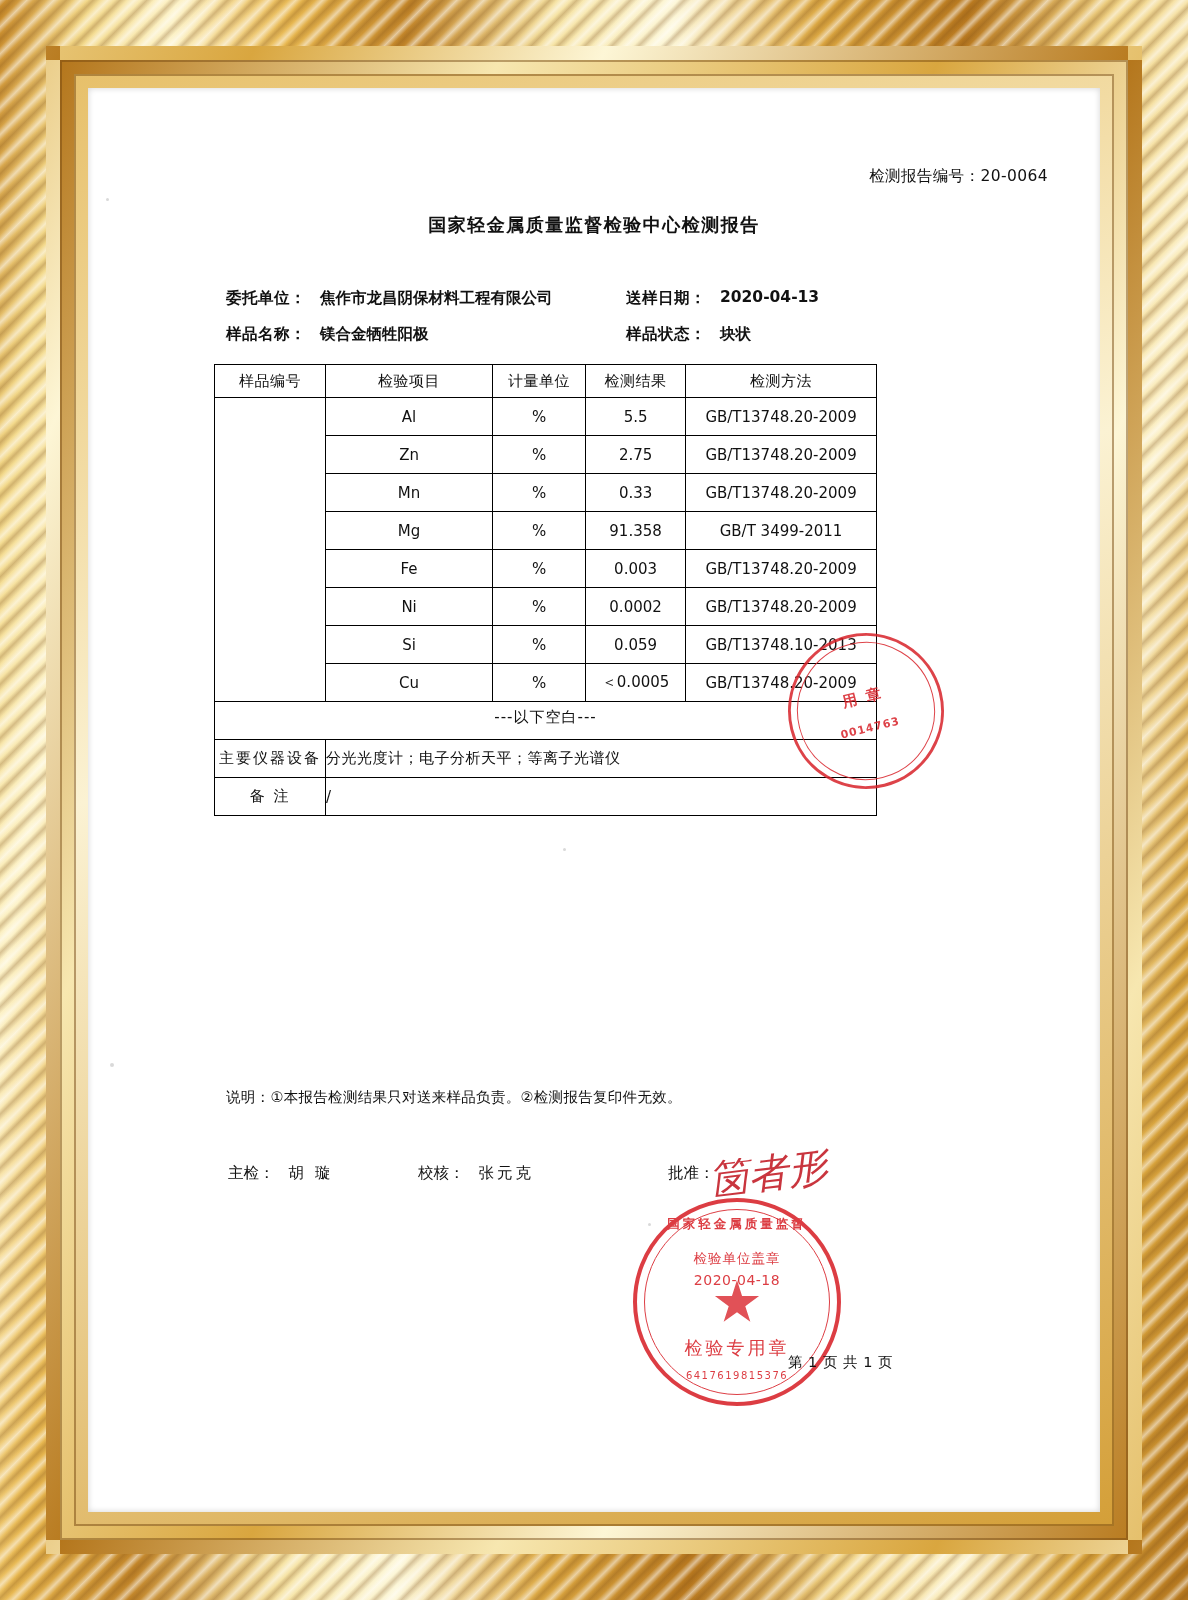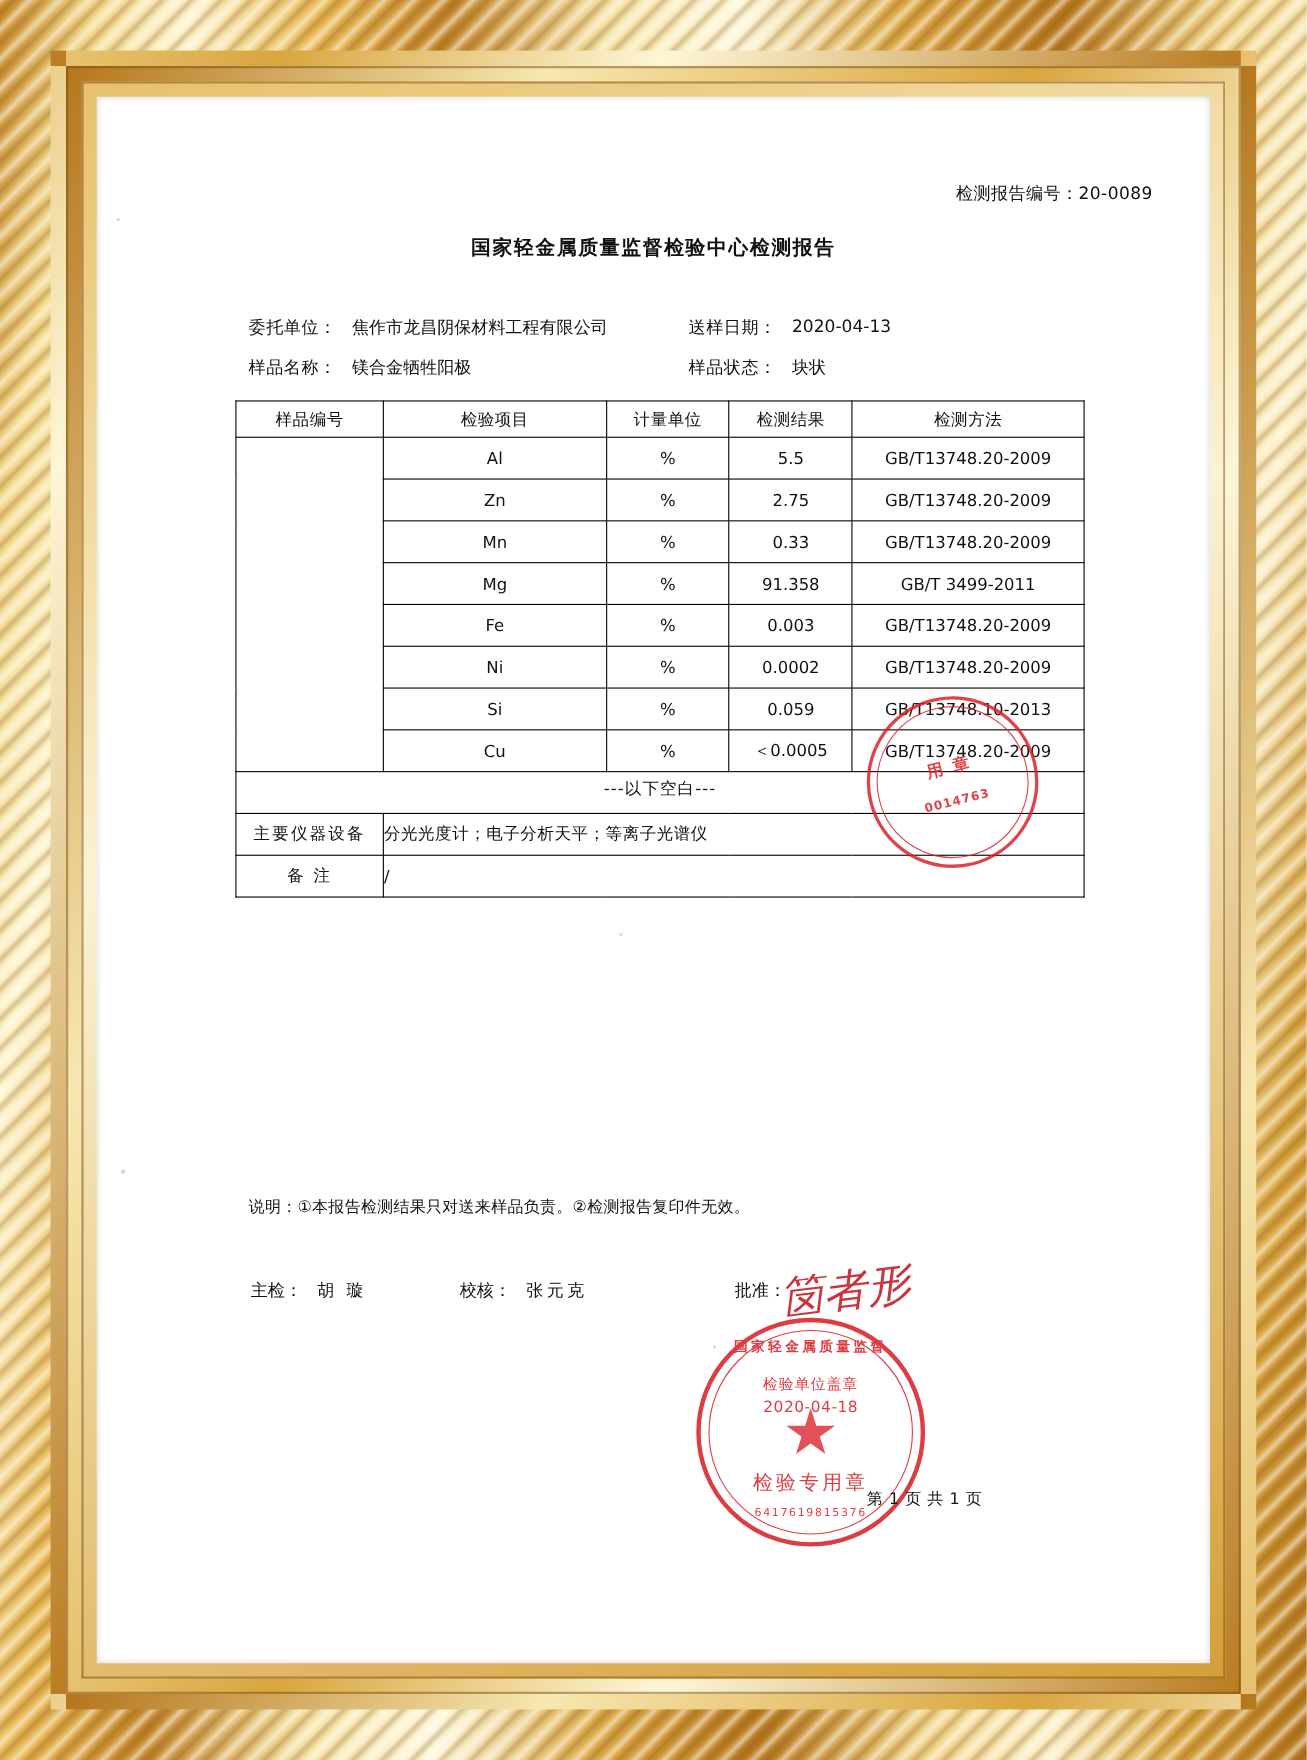--- a/index.html
+++ b/index.html
@@ -100,20 +100,21 @@
   .meta {
     position: absolute;
     left: 138px;
     top: 200px;
     width: 770px;
     font-size: 15.5px;
   }
   .meta-row {
     display: flex;
     margin-bottom: 15px;
+    font-weight: bold;
   }
   .meta-left {
     width: 400px;
     display: flex;
   }
   .meta-right {
     display: flex;
   }
   .meta-label {
     letter-spacing: .5px;
@@ -121,21 +122,21 @@
   }
   .meta-value {
     margin-left: 14px;
     white-space: nowrap;
   }
 
   table.maintable {
     position: absolute;
     left: 126px;
     top: 276px;
-    width: 772px;
+    width: 663px;
     border-collapse: collapse;
     font-size: 15px;
   }
   table.maintable td, table.maintable th {
     border: 1px solid #000;
     text-align: center;
     font-weight: normal;
     padding: 0;
     height: 37px;
   }
@@ -297,21 +298,21 @@
   <div class="paper">
 
     <div class="speck" style="left:18px;top:110px;width:3px;height:3px;"></div>
     <div class="speck" style="left:22px;top:975px;width:4px;height:4px;"></div>
     <div class="speck" style="left:475px;top:760px;width:3px;height:3px;"></div>
     <div class="speck" style="left:560px;top:1135px;width:3px;height:3px;"></div>
 
     <div class="doc">
 
       <div class="report-no">
-        <span>检测报告编号：</span><span>20-0089</span>
+        <span>检测报告编号：</span><span>20-0064</span>
       </div>
 
       <div class="title">国家轻金属质量监督检验中心检测报告</div>
 
       <div class="meta">
         <div class="meta-row">
           <div class="meta-left">
             <span class="meta-label">委托单位：</span>
             <span class="meta-value">焦作市龙昌阴保材料工程有限公司</span>
           </div>

